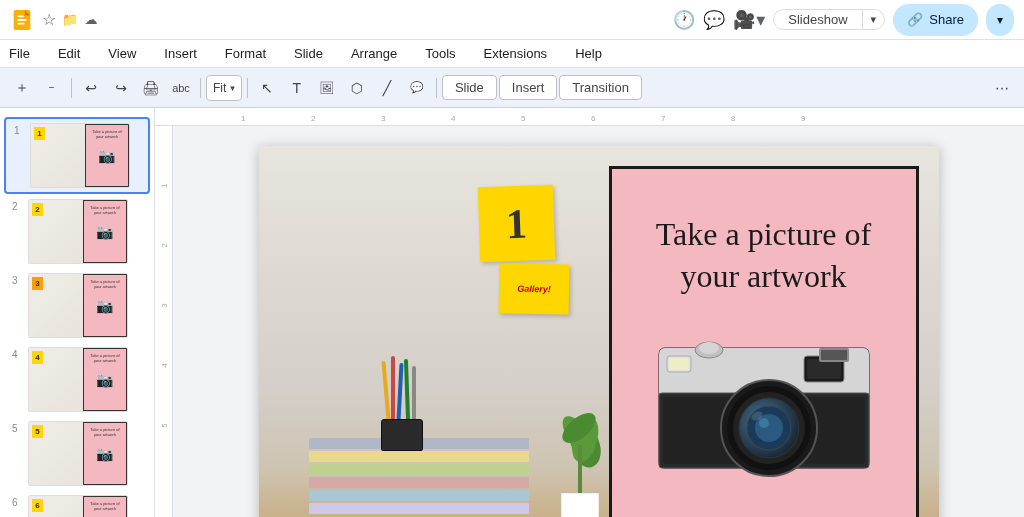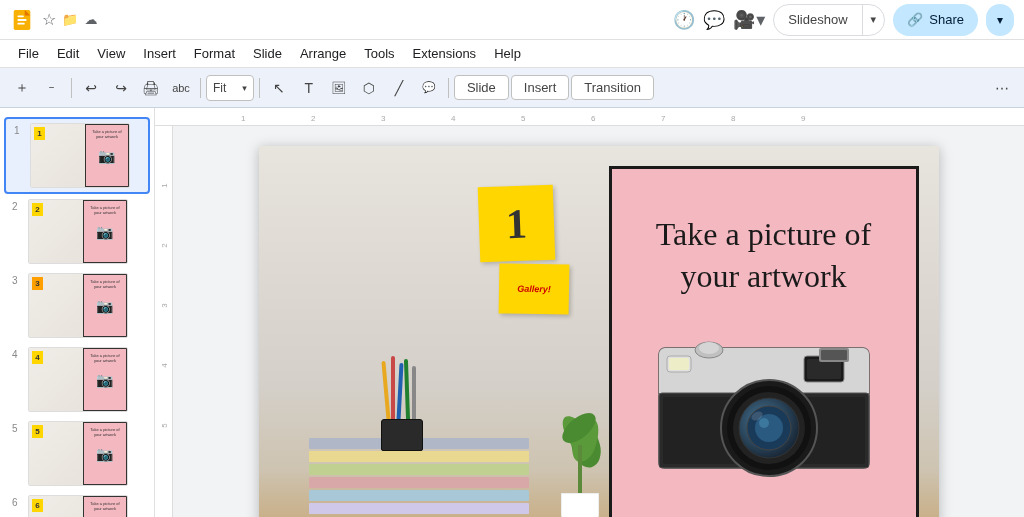--- a/index.html
+++ b/index.html
@@ -14,63 +14,63 @@
     .app-logo { width: 24px; height: 24px; display: flex; align-items: center; justify-content: center; }
     .app-logo svg { width: 22px; height: 22px; }
     .doc-title { font-size: 14px; color: #202124; font-weight: 500; margin-right: 4px; }
     .title-icons { display: flex; gap: 6px; align-items: center; }
     .title-icons span { font-size: 16px; color: #5f6368; cursor: pointer; }
     .spacer { flex: 1; }
     .header-actions { display: flex; align-items: center; gap: 8px; }
     .history-icon, .comment-icon, .video-btn { color: #5f6368; font-size: 18px; cursor: pointer; }
     .slideshow-btn {
       display: flex; align-items: center; border: 1px solid #dadce0;
-      border-radius: 20px; overflow: hidden; height: 32px;
+      border-radius: 20px; overflow: hidden; height: 21px;
     }
     .slideshow-main {
       padding: 0 14px; height: 100%; display: flex; align-items: center;
       font-size: 13px; color: #444; cursor: pointer; border-right: 1px solid #dadce0;
     }
     .slideshow-arrow {
       padding: 0 8px; height: 100%; display: flex; align-items: center;
       cursor: pointer; font-size: 11px; color: #444;
     }
     .share-btn {
       display: flex; align-items: center; gap: 6px; background: #c2e7ff;
       border: none; border-radius: 20px; height: 32px; padding: 0 14px;
       font-size: 13px; font-weight: 500; color: #001d35; cursor: pointer;
     }
     .share-more { background: #c2e7ff; border: none; border-radius: 20px; height: 32px; width: 28px; cursor: pointer; color: #001d35; font-size: 12px; }
 
     
     .menu-bar {
       display: flex; align-items: center; background: #fff;
-      height: 28px; padding: 0 10px; border-bottom: 1px solid #e0e0e0;
-      gap: 2px;
+      height: 28px; padding: 0 1px; border-bottom: 1px solid #e0e0e0;
+      gap: 12px;
     }
     .menu-item {
       padding: 4px 8px; font-size: 13px; color: #202124;
       cursor: pointer; border-radius: 4px; white-space: nowrap;
     }
 
     
     .toolbar {
       display: flex; align-items: center; background: #edf2fa;
       height: 40px; padding: 0 8px; border-bottom: 1px solid #c8d3e0;
       gap: 2px;
     }
     .tb-btn {
       width: 28px; height: 28px; display: flex; align-items: center; justify-content: center;
       border-radius: 4px; cursor: pointer; color: #444; font-size: 14px; border: none; background: transparent;
     }
     .tb-sep { width: 1px; height: 20px; background: #c0c0c0; margin: 0 3px; }
     .tb-zoom {
       display: flex; align-items: center; border: 1px solid #c0c0c0;
       border-radius: 4px; background: #fff; height: 26px; padding: 0 6px;
-      font-size: 12px; color: #444; cursor: pointer; gap: 16px;
+      font-size: 12px; color: #444; cursor: pointer; gap: 4px;
     }
     .tb-action-btn {
       padding: 4px 12px; border-radius: 4px; font-size: 13px; cursor: pointer;
       border: 1px solid #c0c0c0; background: #fff; color: #444; white-space: nowrap;
     }
 
     
     .main-area { display: flex; height: calc(517px - 40px - 28px - 40px); }
 
     

